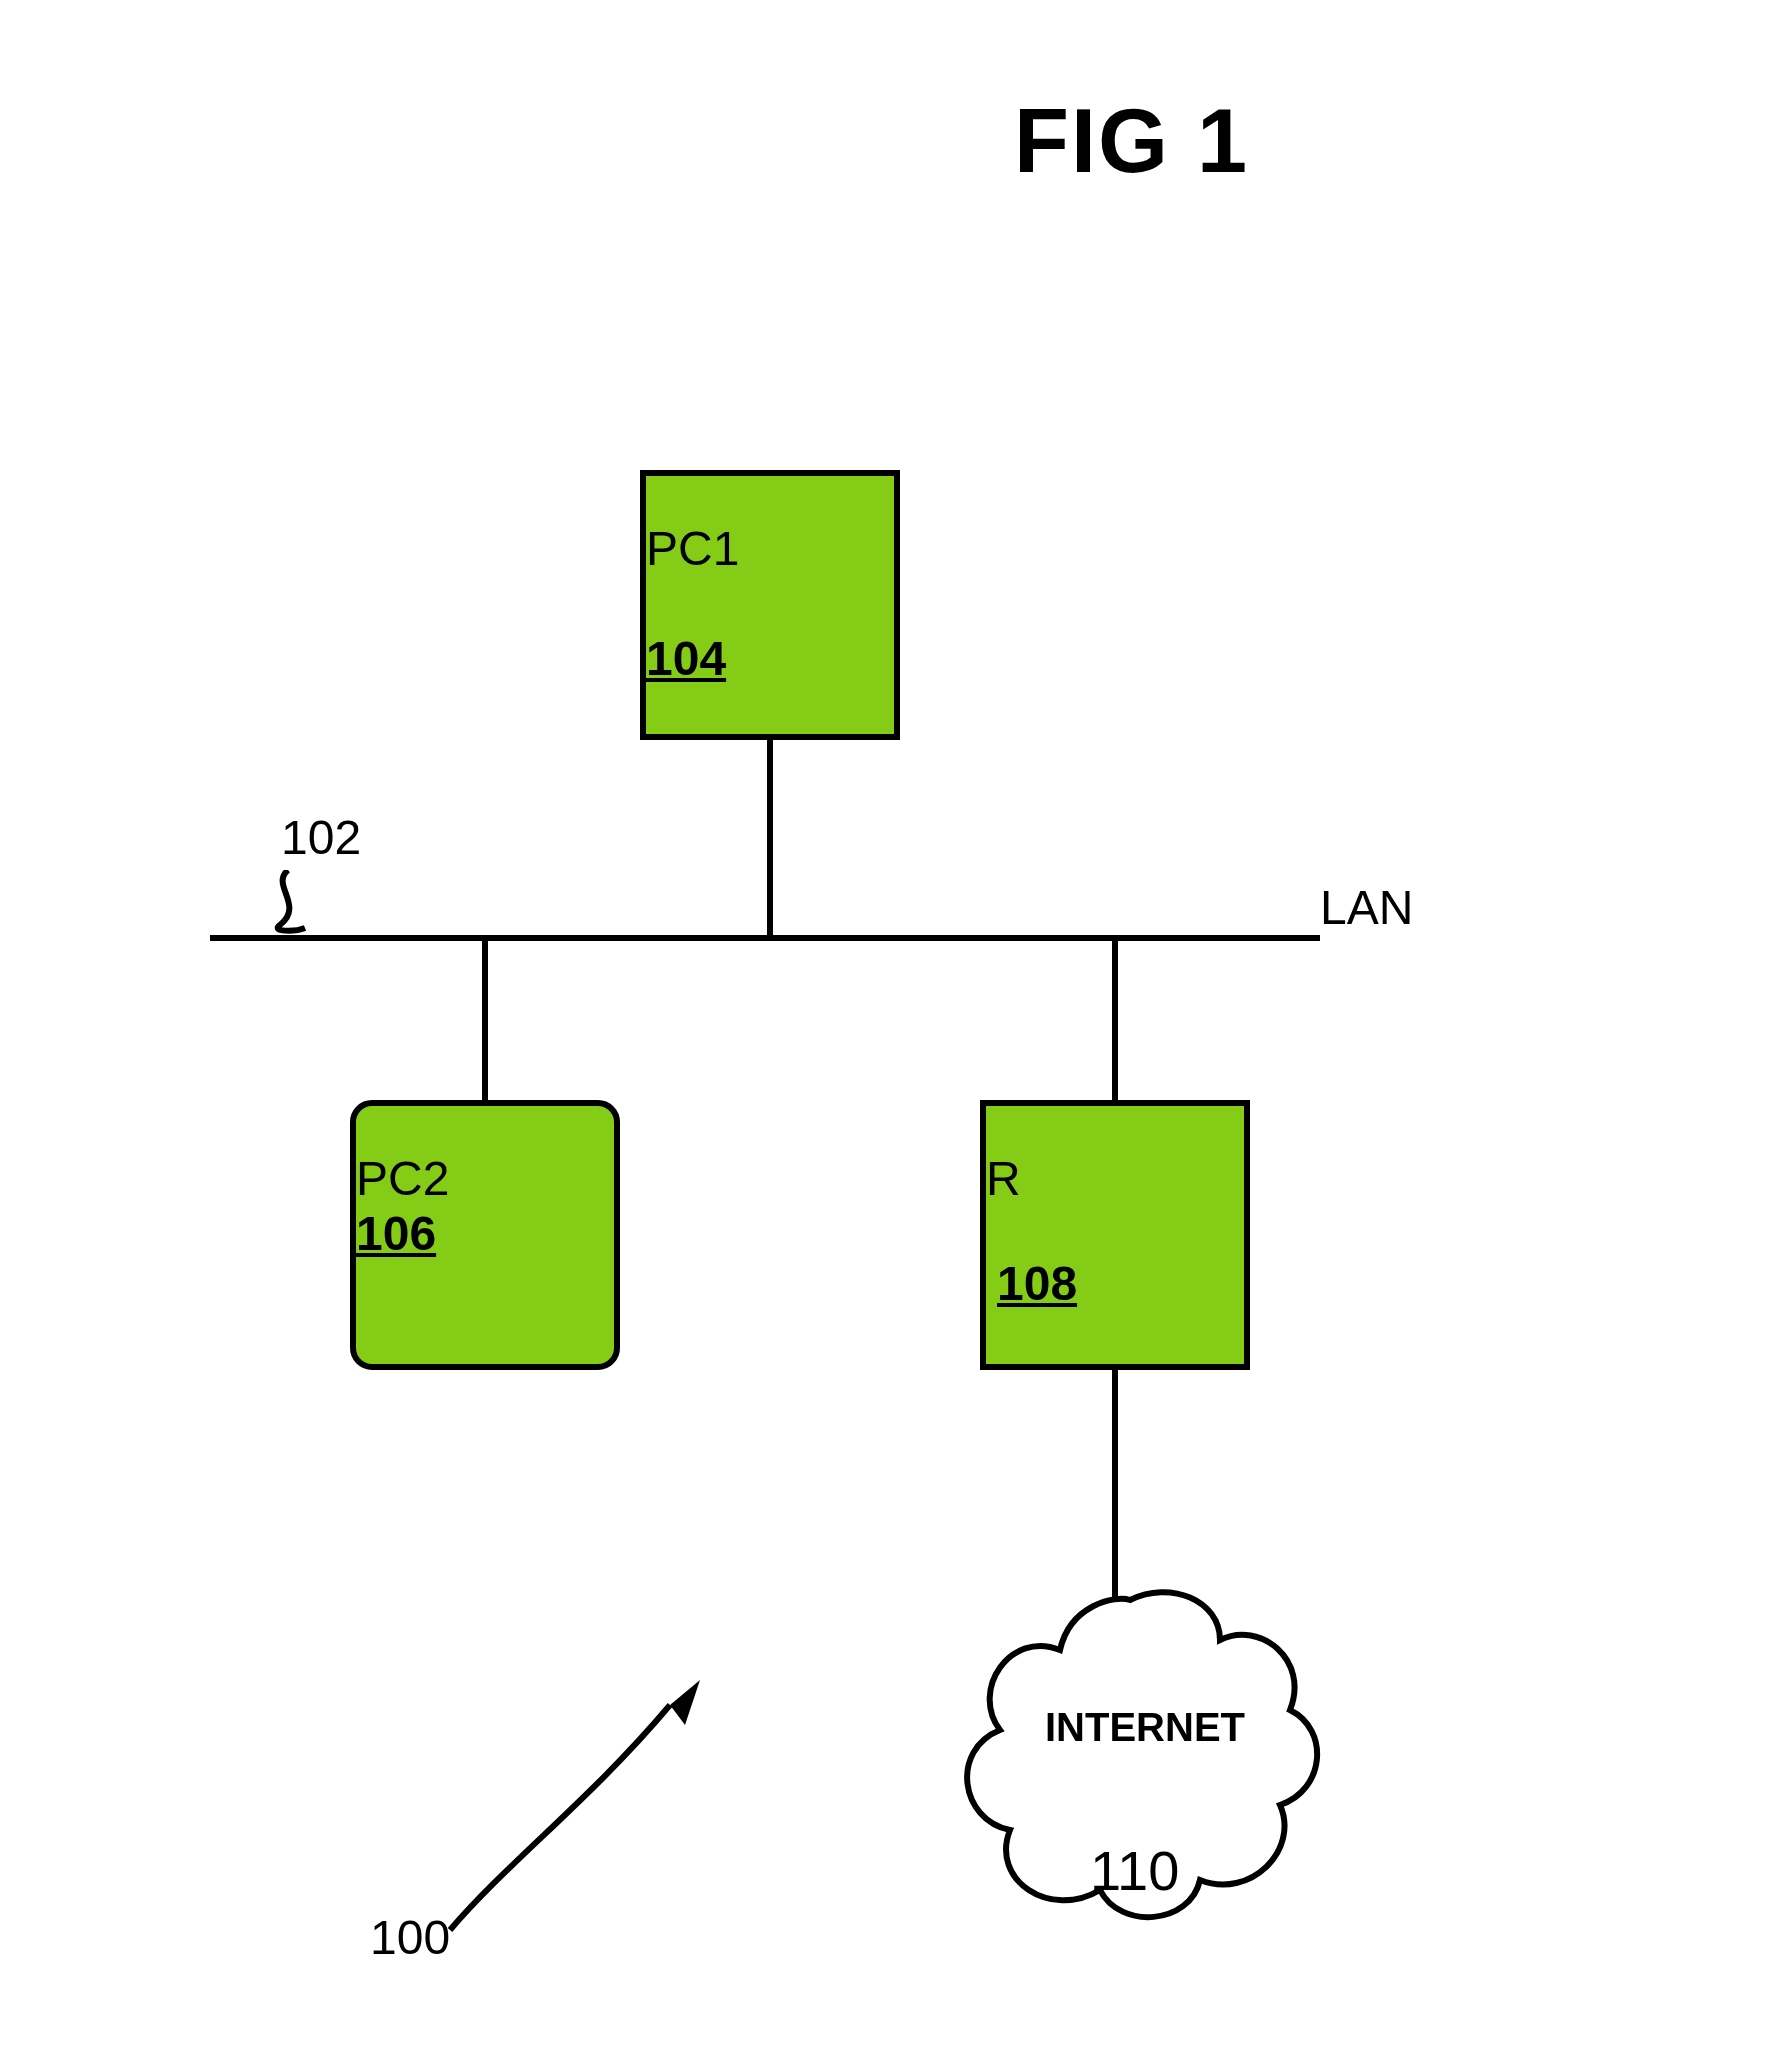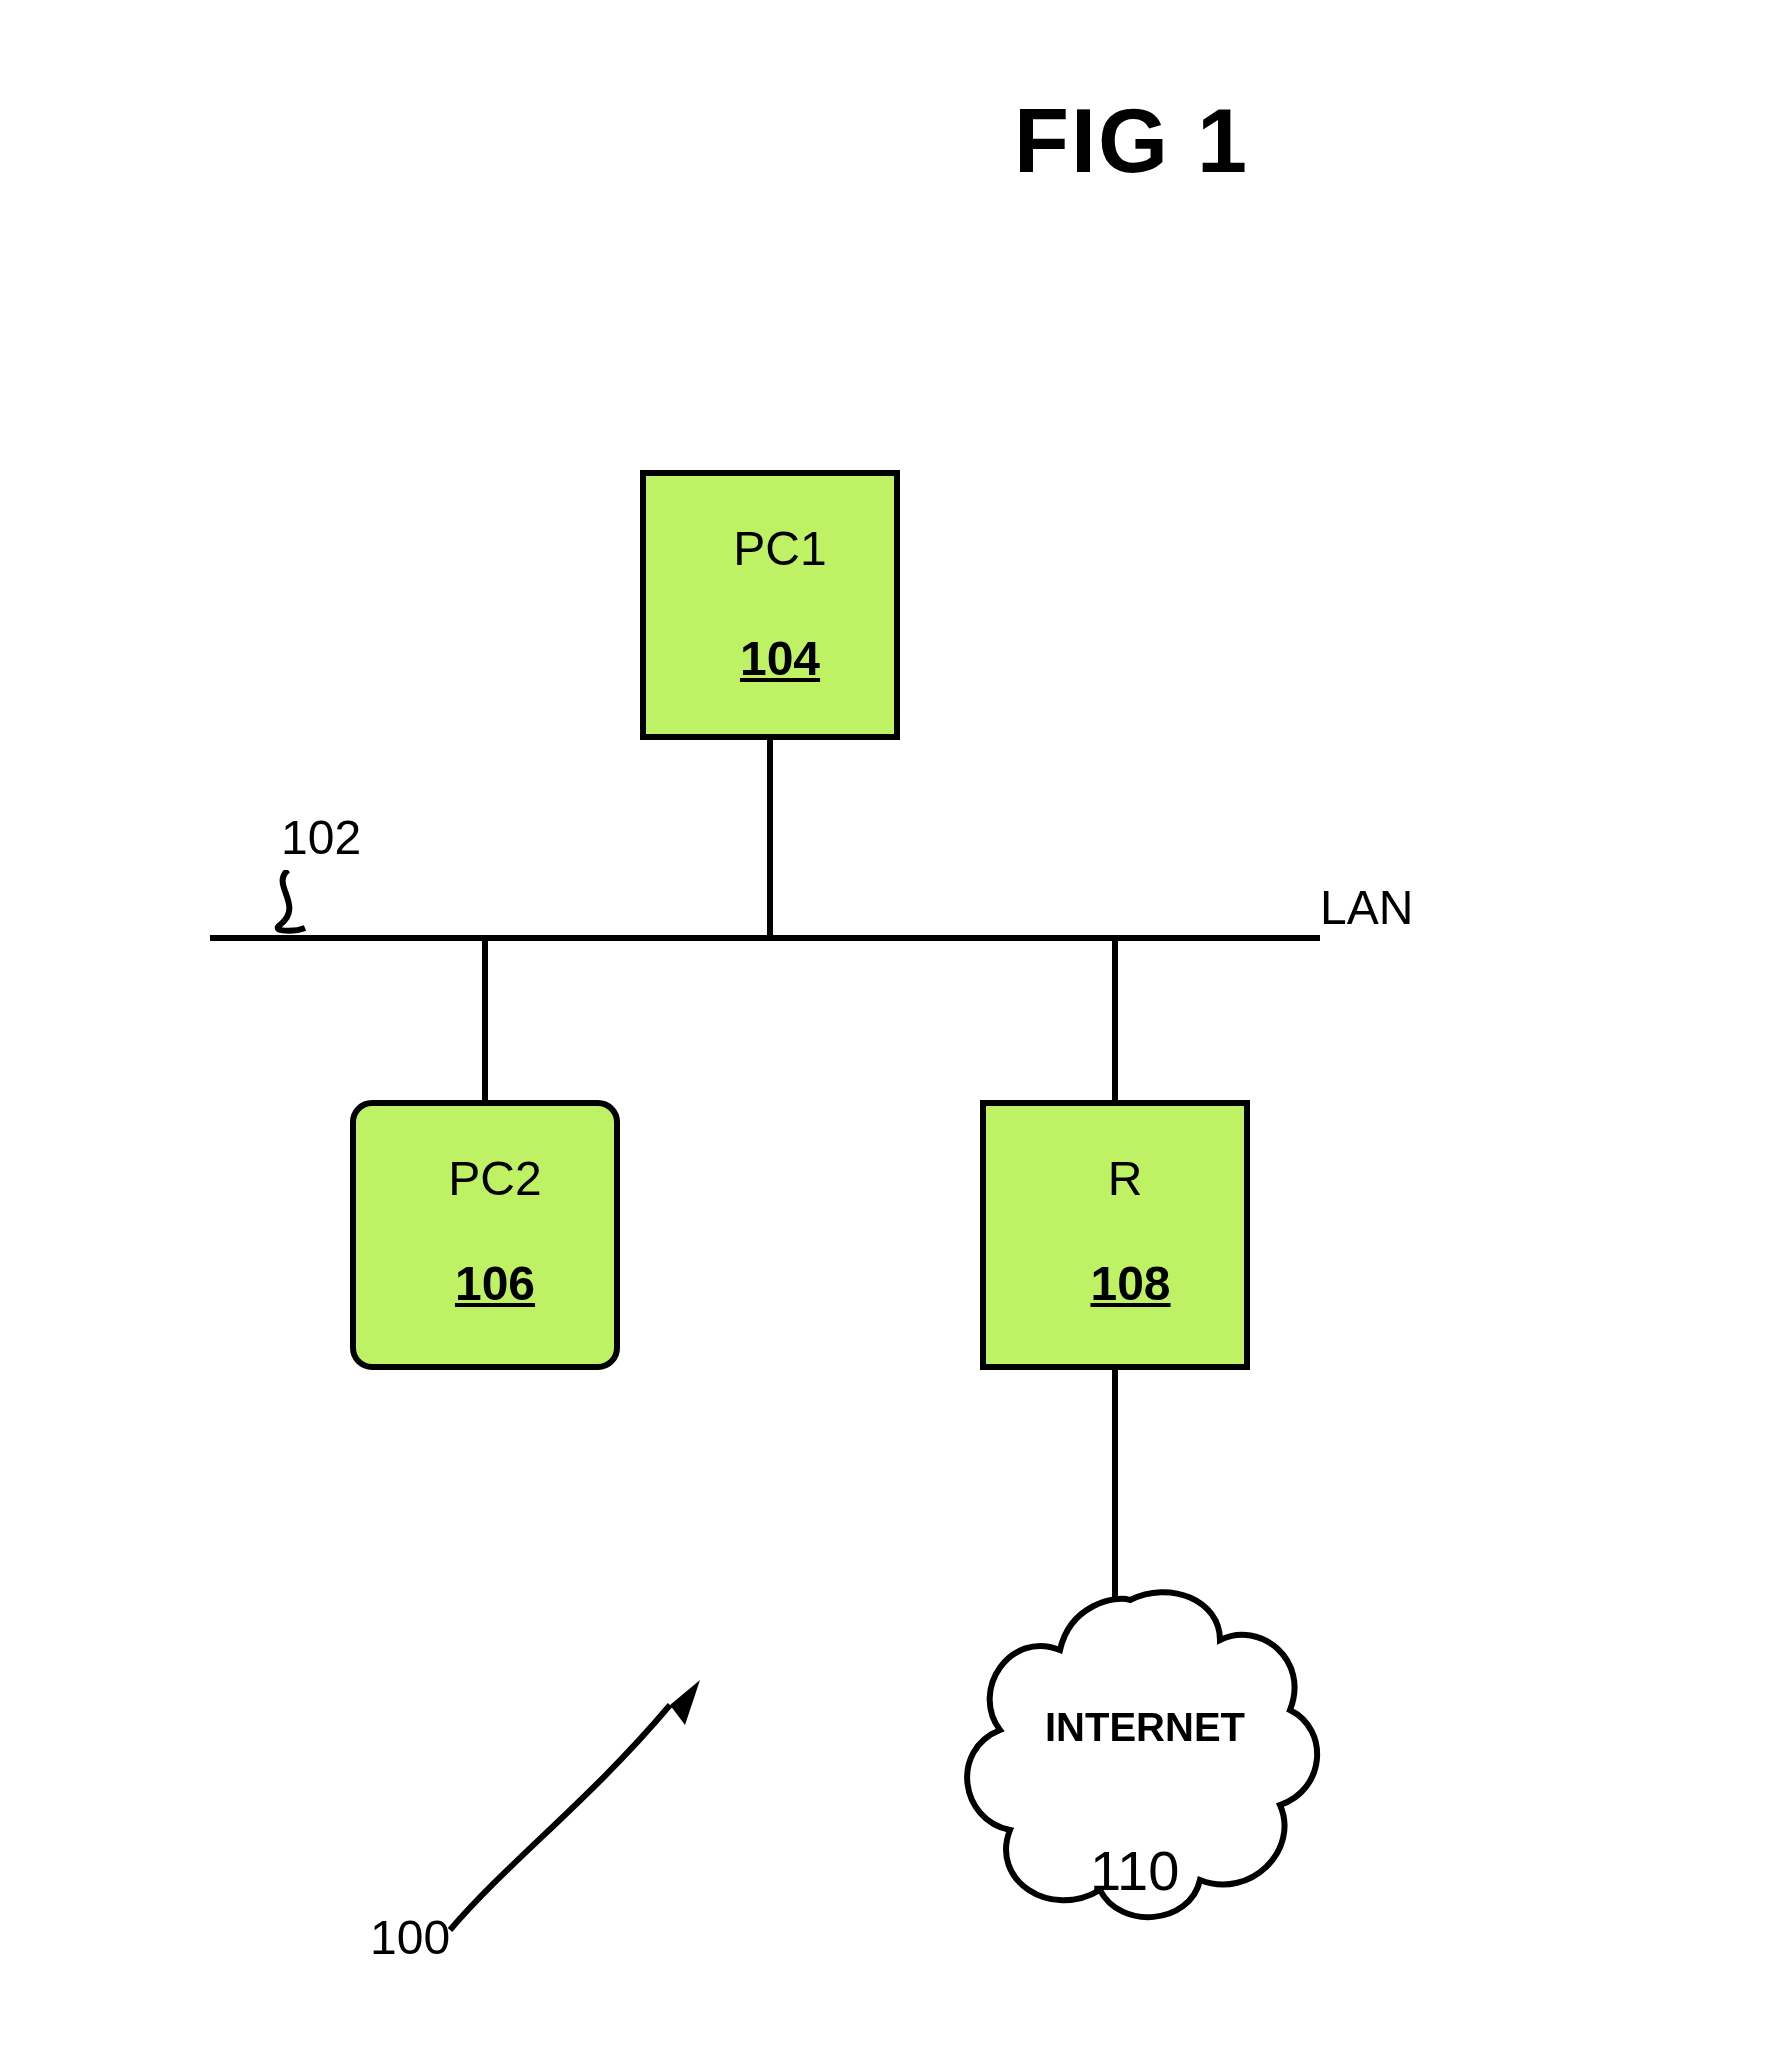--- a/index.html
+++ b/index.html
@@ -18,43 +18,42 @@
     position: absolute;
     top: 90px;
     right: 230px;
     font-size: 90px;
     font-weight: 700;
     letter-spacing: 2px;
   }
   .box {
     position: absolute;
     border: 6px solid #000;
-    background: #bef264;
-    text-align: center;
+    background: #84cc16;
+    text-align: left;
     box-sizing: border-box;
-    padding-left: 20px;
   }
   .box .label {
     display: block;
     font-size: 48px;
     font-weight: 400;
   }
   .box .ref {
     display: block;
     font-size: 48px;
     font-weight: 700;
     text-decoration: underline;
   }
   .pc1-box { left: 640px; top: 470px; width: 260px; height: 270px; }
   .pc1-box .label { margin-top: 45px; }
   .pc1-box .ref   { margin-top: 55px; }
 
   .pc2-box { left: 350px; top: 1100px; width: 270px; height: 270px; border-radius: 22px; }
   .pc2-box .label { margin-top: 45px; }
-  .pc2-box .ref   { margin-top: 50px; }
+  .pc2-box .ref   { }
 
   .r-box { left: 980px; top: 1100px; width: 270px; height: 270px; }
   .r-box .label { margin-top: 45px; }
   .r-box .ref   { margin-top: 50px; margin-left: 11px; }
 
   .lan-line {
     position: absolute;
     left: 210px;
     top: 935px;
     width: 1110px;

